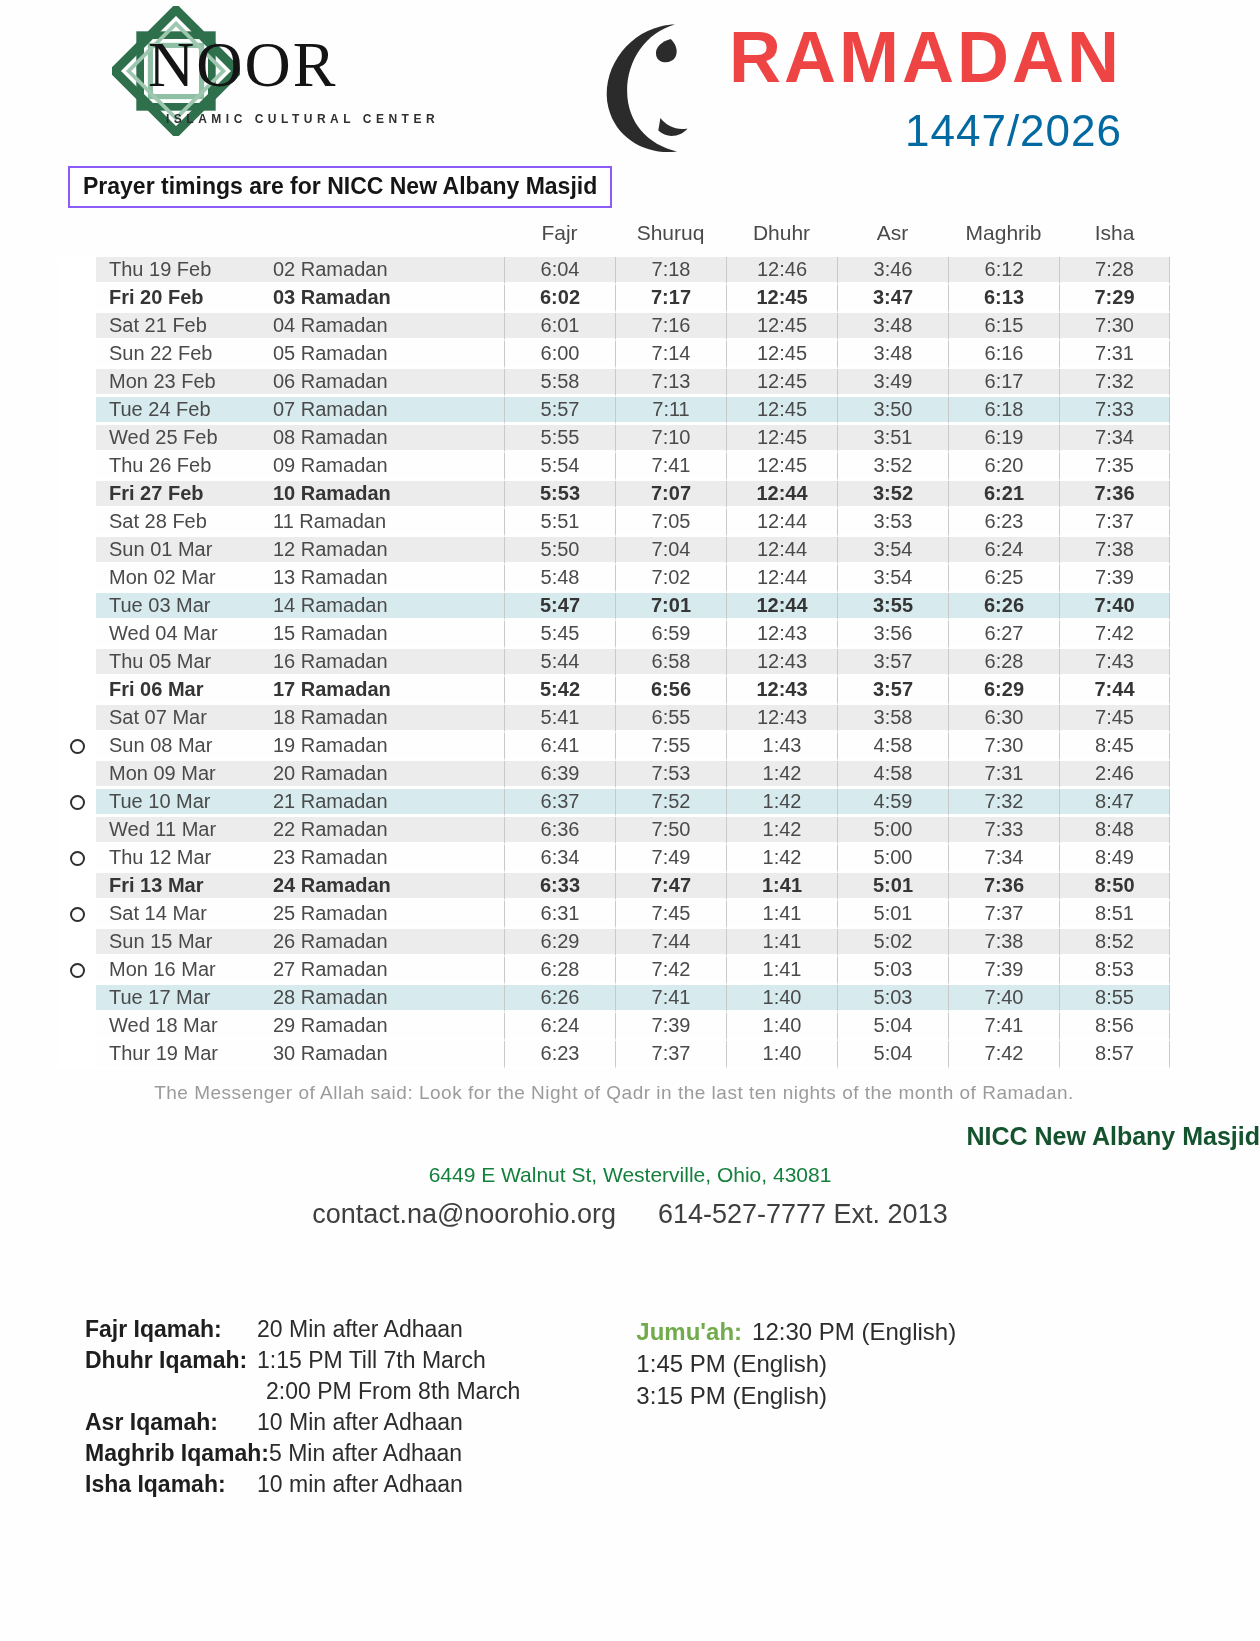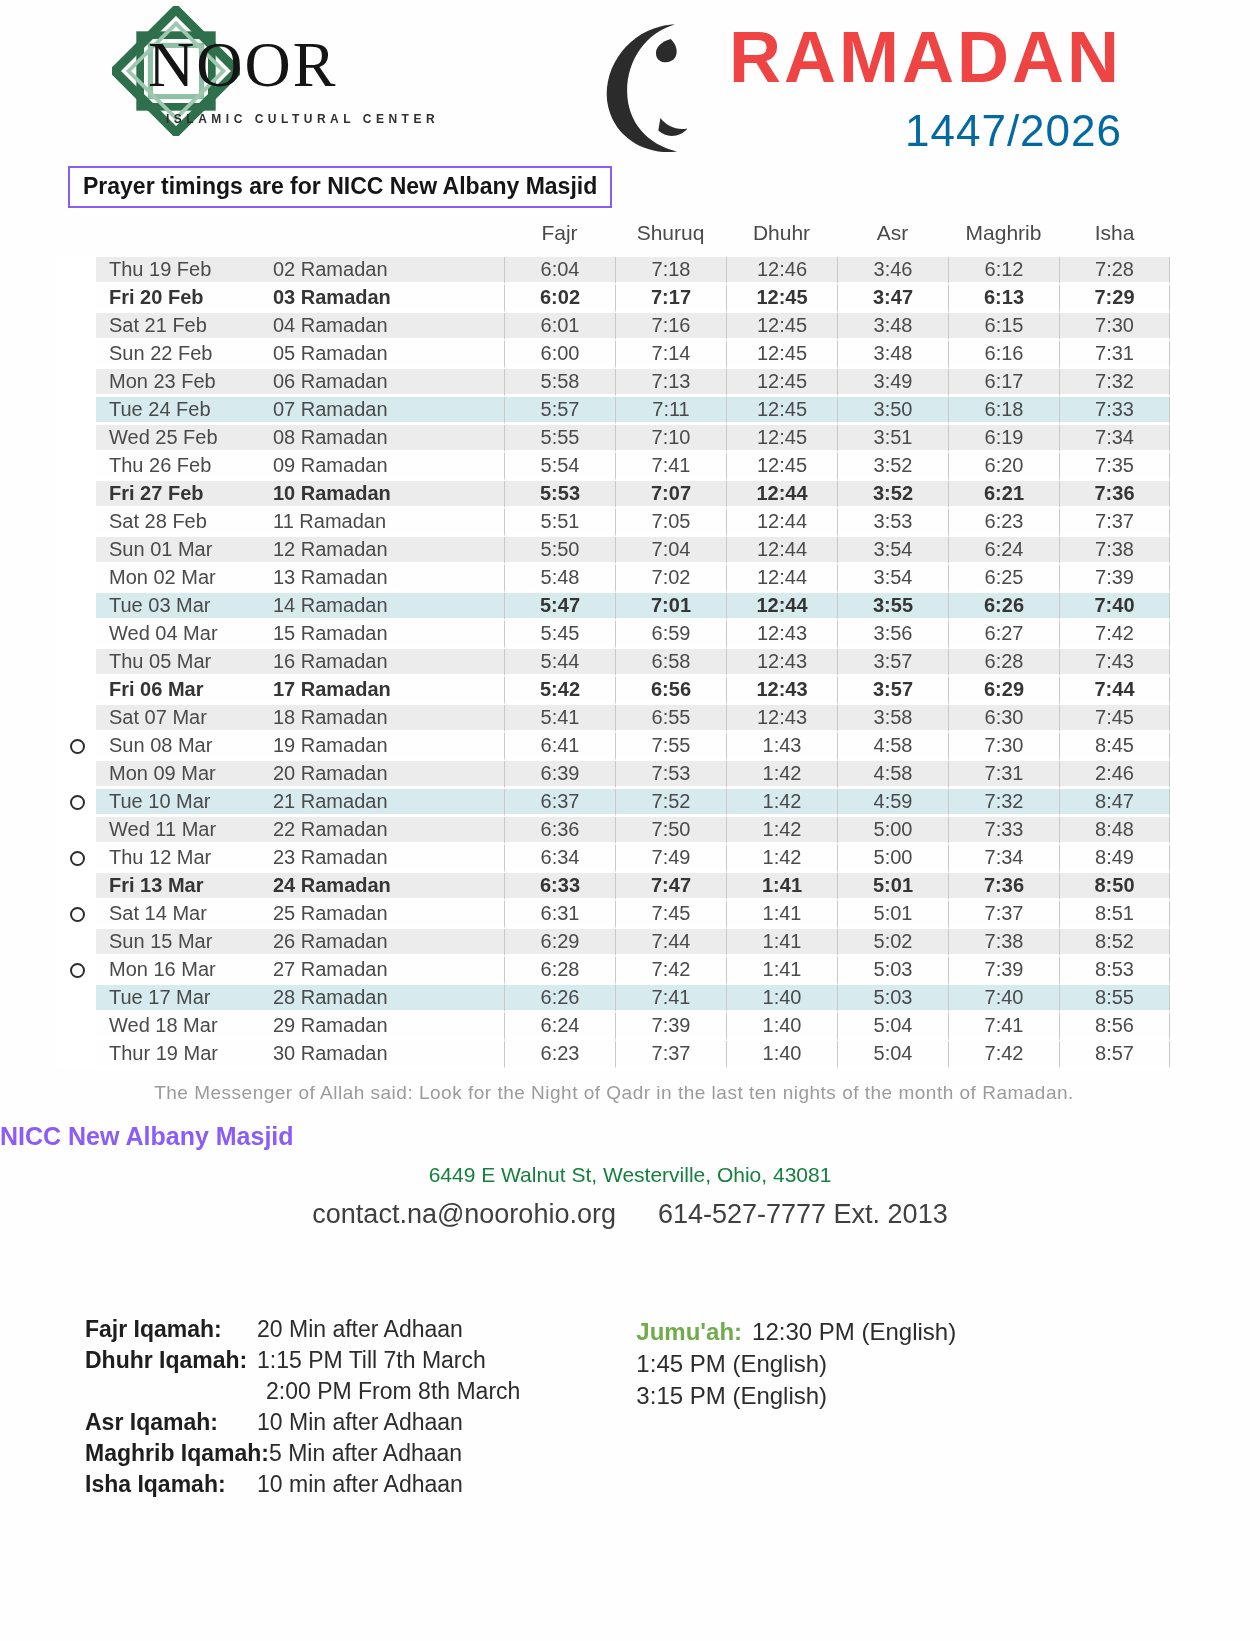--- a/index.html
+++ b/index.html
@@ -39,21 +39,21 @@
   tr.bg-blue td:not(.mark) { background: #d7ebee; }
   tr.bold-row td { font-weight: 700; color: #353535; }
   tr.bold-times td.time { font-weight: 700; color: #353535; }
   .circle { display: inline-block; width: 15px; height: 15px; border: 2px solid #2e2e2e;
             border-radius: 50%; visibility: hidden; }
   .circle.show { visibility: visible; }
 
   
   .quote { margin-top: 13px; width: 1112px; margin-left: 58px; text-align: center;
            font-size: 19px; color: #9b9b9b; letter-spacing: 0.5px; }
-  .masjid { margin-top: 18px; text-align: left; font-size: 25px; font-weight: 700; color: #8b5cf6; }
+  .masjid { margin-top: 18px; text-align: right; font-size: 25px; font-weight: 700; color: #14532d; margin-left: 35px; }
   .address { margin-top: 12px; text-align: center; font-size: 21px; color: #15803d; }
   .contact { margin-top: 12px; text-align: center; font-size: 27px; color: #3f3f3f; }
   .contact .phone { margin-left: 42px; }
 
   .bottom { display: flex; margin-top: 84px; }
   .iqamah { margin-left: 85px; }
   .iq-line { display: flex; font-size: 23px; line-height: 31px; color: #2c2c2c; }
   .iq-label { font-weight: 700; min-width: 172px; color: #1e1e1e; }
   .iq-line.cont .iq-value { padding-left: 9px; }
   .jumuah { margin-left: 116px; padding-top: 2px; }

